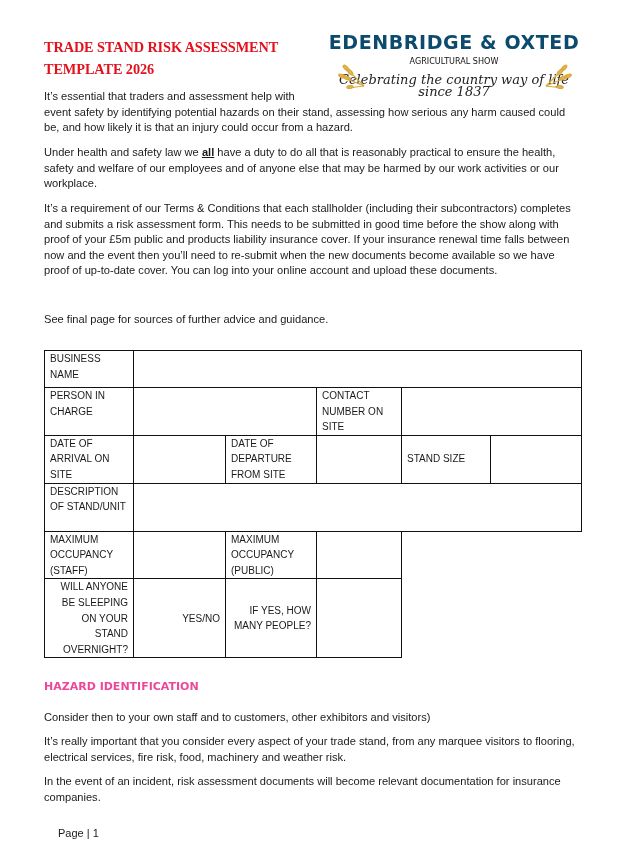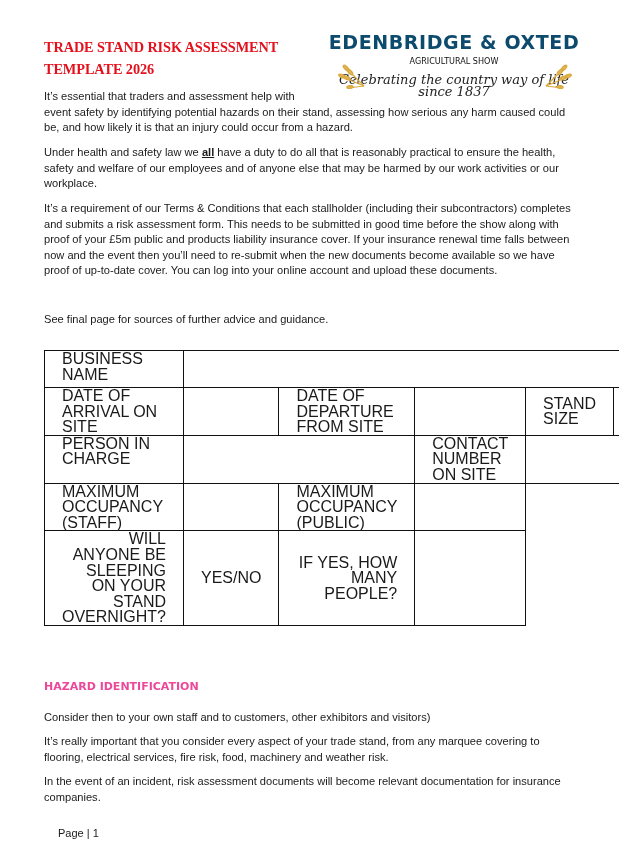--- a/index.html
+++ b/index.html
@@ -16,21 +16,21 @@
                 font-family: "DejaVu Sans", sans-serif; font-size: 9.5px; color: #111;
                 transform: scaleX(0.85); line-height: 12px; }
     .logo-tag { position: absolute; left: 0; top: 44px; width: 252px; text-align: center;
                 font-family: "DejaVu Serif", serif; font-style: italic; font-size: 13px; color: #222; line-height: 12px; }
     .wheat { position: absolute; top: 28px; width: 34px; height: 32px; }
     .wheat.left { left: 6px; }
     .wheat.right { right: 4px; transform: scaleX(-1); }
     .para { position: absolute; left: 44px; width: 535px; font-size: 11.1px; line-height: 15.6px; color: #1a1a1a; }
     .para u { font-weight: bold; }
     table.form { position: absolute; left: 44px; top: 350px; border-collapse: collapse; table-layout: fixed; }
-    table.form td { border: 1.3px solid #111; padding: 0 17px; font-size: 16px; line-height: 15.6px;
+    table.form td { border: 1.3px solid #111; padding: 0 5px; font-size: 10px; line-height: 15.6px;
                     vertical-align: top; color: #1a1a1a; }
     table.form td.mid { vertical-align: middle; }
     table.form td.noborder { border: none; }
     .red { color: #e4101c; }
     .h2 { position: absolute; left: 44px; top: 680px; font-family: "DejaVu Sans", sans-serif;
           font-weight: bold; font-size: 11px; color: #ec4899; }
     .footer { position: absolute; left: 44px; top: 827px; font-size: 11px; color: #1a1a1a; margin-left: 14px; }
   </style>
 </head>
 <body>
@@ -91,32 +91,36 @@
     <col style="width:85px">
       <col style="width:89px">
       <col style="width:91px">
   </colgroup>
   <tbody>
       <tr style="height:37px;">
     <td>BUSINESS NAME</td>
     <td colspan="5"></td>
   </tr>
   <tr style="height:47px;">
+    <td>PERSON IN CHARGE</td>
+    <td colspan="2"></td>
+    <td>CONTACT NUMBER ON SITE</td>
+    <td colspan="2"></td>
+  </tr>
+  <tr style="height:47px;">
     <td>DATE OF ARRIVAL ON SITE</td>
     <td></td>
     <td>DATE OF DEPARTURE FROM SITE</td>
     <td></td>
     <td class="mid">STAND SIZE</td>
     <td></td>
   </tr>
-  <tr style="height:47px;">
-    <td>PERSON IN CHARGE</td>
-    <td colspan="2"></td>
-    <td>CONTACT NUMBER ON SITE</td>
-    <td colspan="2"></td>
+  <tr style="height:48px;">
+    <td>DESCRIPTION OF STAND/UNIT</td>
+    <td colspan="5"></td>
   </tr>
   <tr style="height:47px;">
     <td>MAXIMUM OCCUPANCY (STAFF)</td>
     <td></td>
     <td>MAXIMUM OCCUPANCY (PUBLIC)</td>
     <td></td>
     <td class="noborder" colspan="2" style="border-left:1.3px solid #111;"></td>
   </tr>
   <tr style="height:79px;text-align:right;">
     <td>WILL ANYONE BE SLEEPING ON YOUR STAND OVERNIGHT?</td>
@@ -124,16 +128,16 @@
     <td class="mid">IF YES, HOW MANY PEOPLE?</td>
     <td></td>
     <td class="noborder" colspan="2" style="border-left:1.3px solid #111;"></td>
   </tr>
 </tbody>
   </table>
 
 <div class="h2">HAZARD IDENTIFICATION</div>
 
 <div class="para" style="top:710px;">Consider then to your own staff and to customers, other exhibitors and visitors)</div>
-<div class="para" style="top:734px;">It’s really important that you consider every aspect of your trade stand, from any marquee covering to flooring, electrical services, fire risk, food, machinery and weather risk.</div>
+<div class="para" style="top:734px;">It’s really important that you consider every aspect of your trade stand, from any marquee visitors to flooring, electrical services, fire risk, food, machinery and weather risk.</div>
 <div class="para" style="top:774px;">In the event of an incident, risk assessment documents will become relevant documentation for insurance companies.</div>
 
 <div class="footer">Page | 1</div>
 
 </body></html>

